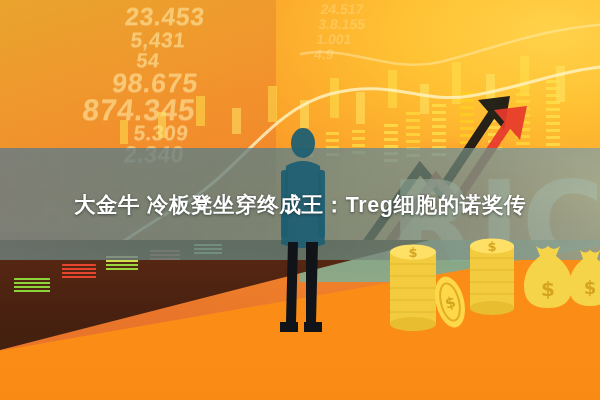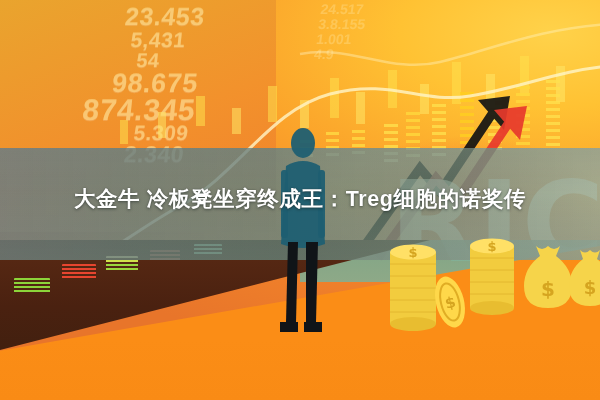--- a/index.html
+++ b/index.html
@@ -99,21 +99,21 @@
   .chip i{display:block;height:2px;margin-bottom:2px;}
 
   
   .person{position:absolute;left:268px;top:126px;}
 
   
   .money{position:absolute;left:380px;top:232px;}
 
   
   .title{
-    position:absolute;left:0;top:144px;width:600px;height:110px;
+    position:absolute;left:0;top:150px;width:600px;height:110px;
     display:flex;flex-direction:column;align-items:center;justify-content:center;
     gap:12px;
     color:#ffffff;font-weight:700;font-size:21.5px;line-height:1.32;
     letter-spacing:.6px;
     text-shadow:0 1px 3px rgba(20,30,30,.55), 0 0 1px rgba(0,0,0,.4);
   }
   .title .l1,.title .l2{white-space:nowrap;}
 </style>
 </head>
 <body>

